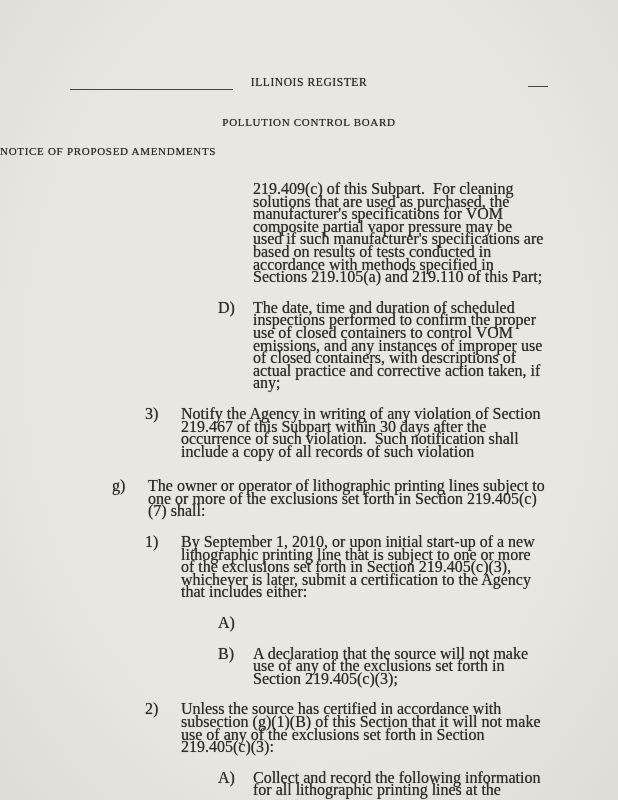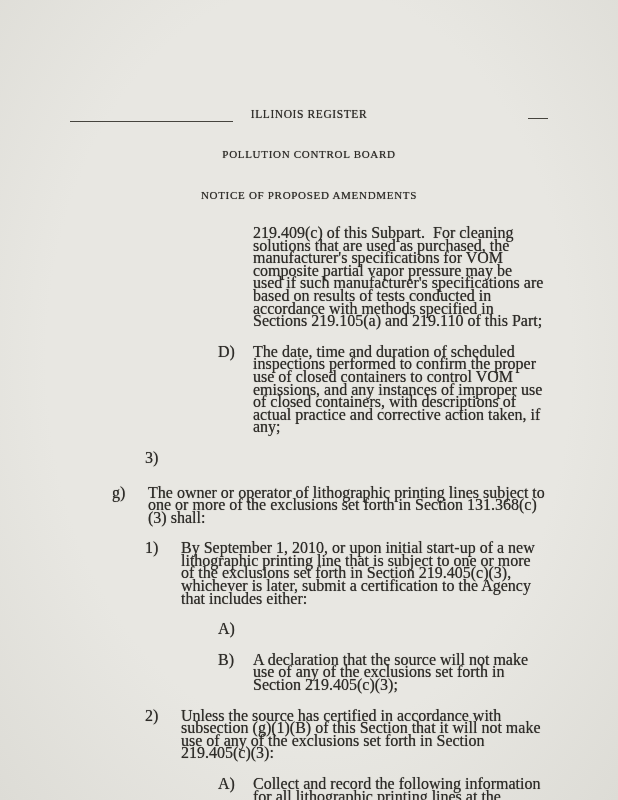--- a/index.html
+++ b/index.html
@@ -14,40 +14,40 @@
     background: #e5e4df;
     background-image: radial-gradient(ellipse at 50% 45%, #e8e7e2 60%, #dddcd6 100%);
     font-family: "Liberation Serif", serif;
     color: #2e2c28;
     position: relative;
     box-sizing: border-box;
     overflow: hidden;
     text-shadow: 0 0 0.7px rgba(46, 44, 40, 0.75);
   }
   
-  .header { padding-top: 108px; }
+  .header { padding-top: 76px; }
   .header-row { position: relative; height: 18px; }
   .rule-left {
     position: absolute; left: 70px; top: 13px;
     width: 163px; border-top: 1.6px solid #46443e;
   }
   .rule-right {
     position: absolute; right: 70px; top: 10px;
     width: 20px; border-top: 1.6px solid #46443e;
   }
   .register-title {
     display: block; text-align: center;
     font-size: 11.5px; letter-spacing: 0.6px;
   }
   .board-title {
     text-align: center; margin-top: 22px;
     font-size: 11px; letter-spacing: 0.7px;
   }
   .notice-title {
-    text-align: center; margin-top: 29px;
+    text-align: left; margin-top: 17px;
     font-size: 11px; letter-spacing: 0.7px;
   }
   
   .doc-body {
     padding: 26px 73px 0 70px;
     font-size: 16px;
     line-height: 12.6px;
   }
   .para { display: flex; margin: 0 0 18px 0; }
   .para.extra-space { margin-top: 22px; }
@@ -79,25 +79,26 @@
       <span class="ptext">219.409(c) of this Subpart.  For cleaning solutions that are used as purchased, the manufacturer's specifications for VOM composite partial vapor pressure may be used if such manufacturer's specifications are based on results of tests conducted in accordance with methods specified in Sections 219.105(a) and 219.110 of this Part;</span>
     </div>
 
     <div class="para l2">
       <span class="plabel">D)</span>
       <span class="ptext">The date, time and duration of scheduled inspections performed to confirm the proper use of closed containers to control VOM emissions, and any instances of improper use of closed containers, with descriptions of actual practice and corrective action taken, if any;</span>
     </div>
 
     <div class="para l1">
       <span class="plabel">3)</span>
+      <span class="ptext">Notify the Agency in writing of any violation of Section 219.467 of this Subpart within 30 days after the occurrence of such violation.  Such notification shall include a copy of all records of such violation</span>
     </div>
 
     <div class="para l0 extra-space">
       <span class="plabel">g)</span>
-      <span class="ptext">The owner or operator of lithographic printing lines subject to one or more of the exclusions set forth in Section 131.368(c)(3) shall:</span>
+      <span class="ptext">The owner or operator of lithographic printing lines subject to one or more of the exclusions set forth in Section 219.405(c)(7) shall:</span>
     </div>
 
     <div class="para l1">
       <span class="plabel">1)</span>
       <span class="ptext">By September 1, 2010, or upon initial start-up of a new lithographic printing line that is subject to one or more of the exclusions set forth in Section 219.405(c)(3), whichever is later, submit a certification to the Agency that includes either:</span>
     </div>
 
     <div class="para l2">
       <span class="plabel">A)</span>
     </div>

